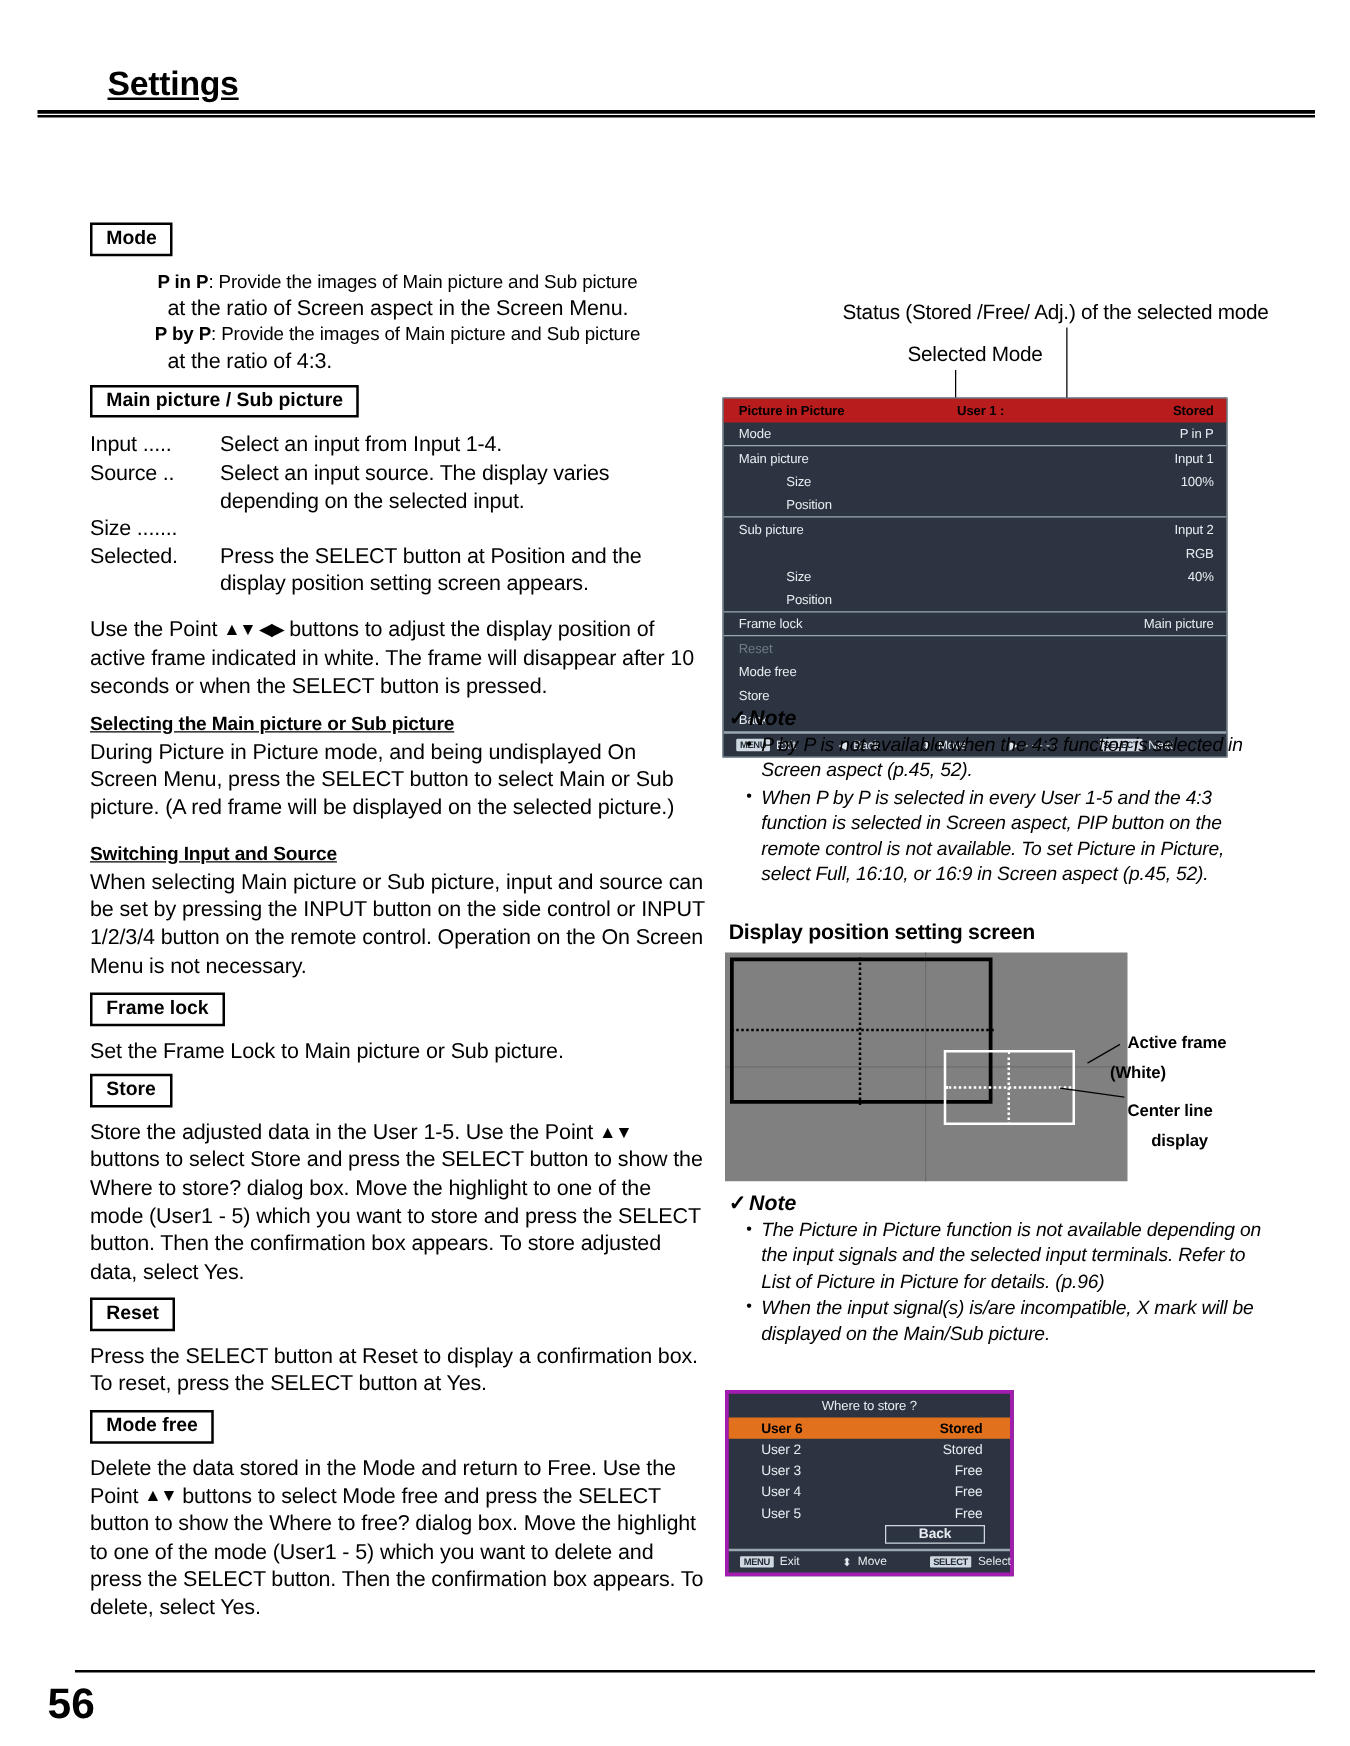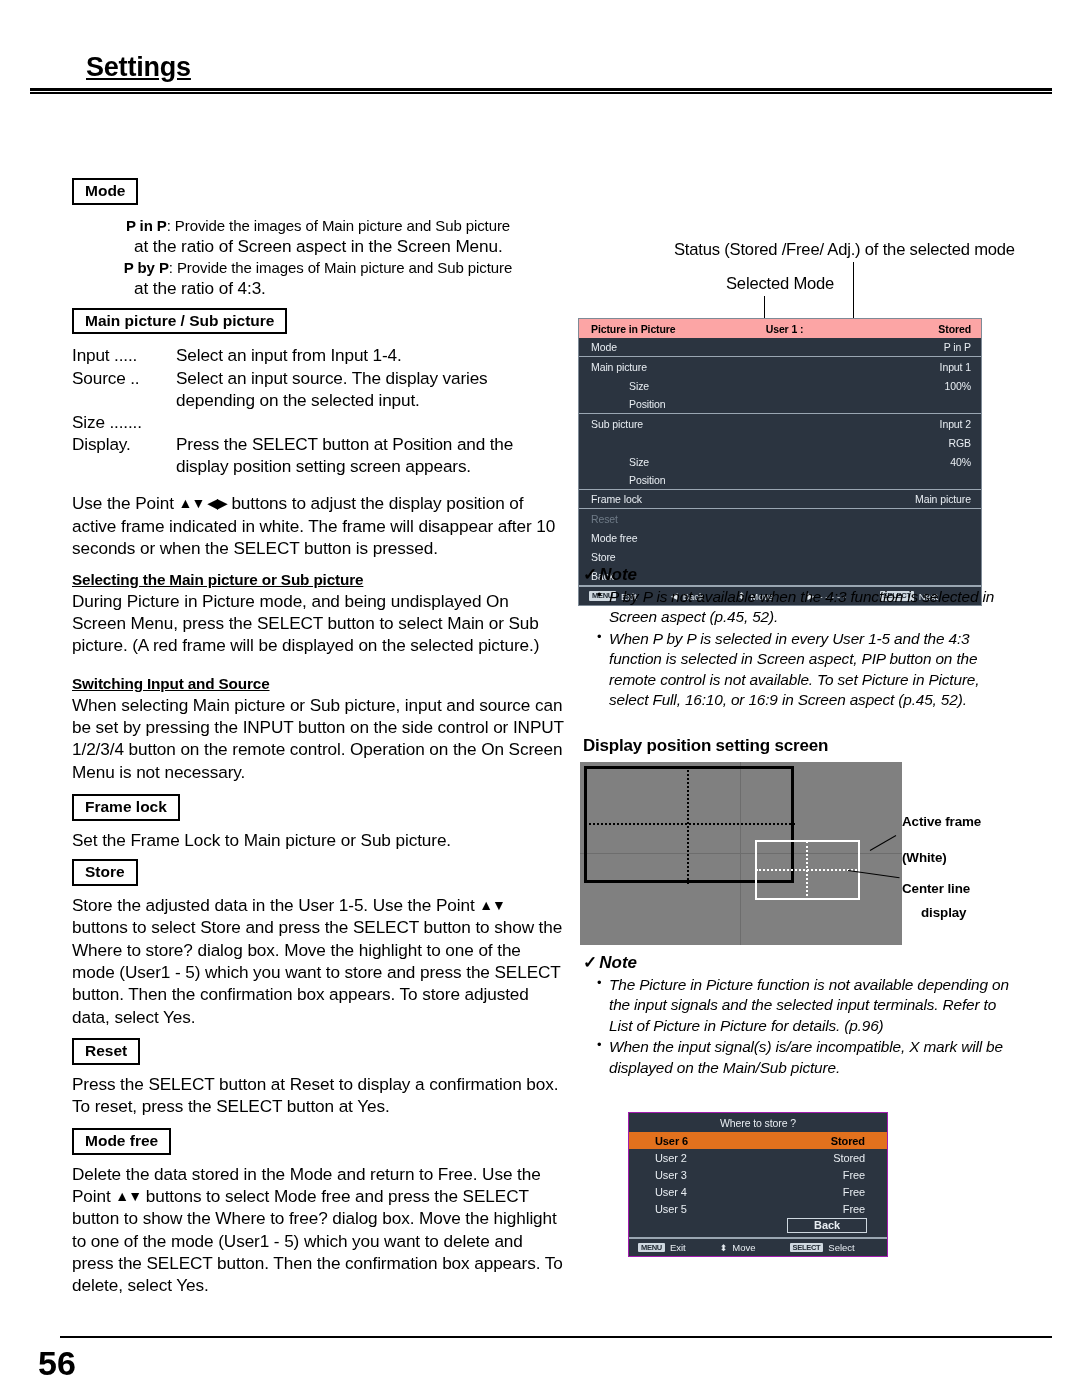--- a/index.html
+++ b/index.html
@@ -140,21 +140,21 @@
     position: relative;
     display: flex;
     align-items: center;
     justify-content: space-between;
     height: 19px;
     padding: 0 10px 0 12px;
     font-size: 10.5px;
     letter-spacing: -0.1px;
   }
   .osd-row.hl {
-    background: #fca5a5;
+    background: #b91c1c;
     color: #000;
     font-weight: bold;
   }
   .osd-row.sep { border-bottom: 1px solid #9aa6b2; }
   .osd-row.dim { color: #6f7b87; }
   .osd-row .lbl { white-space: nowrap; }
   .osd-row .val { white-space: nowrap; }
   .osd-row .mid { position: absolute; left: 50%; transform: translateX(-38%); }
   .osd-row.indent .lbl { padding-left: 38px; }
 
@@ -280,25 +280,24 @@
     position: absolute;
     font-size: 13.4px;
     font-weight: bold;
     letter-spacing: -0.1px;
     white-space: nowrap;
   }
 
   
   .dlg {
     position: absolute;
-    width: 260px;
+    width: 231px;
     background: #2b3440;
-    border: 1px solid #a21caf;
+    border: 3px solid #a21caf;
     color: #e8edf2;
-    margin-left: 48px;
   }
   .dlg-title {
     text-align: center;
     font-size: 10.5px;
     padding: 4px 0 3px 0;
     letter-spacing: -0.1px;
   }
   .dlg-row {
     display: flex;
     justify-content: space-between;
@@ -361,21 +360,21 @@
       <div class="def-desc">Select an input from Input 1-4.</div>
     </div>
     <div class="def-row">
       <div class="def-term">Source ..</div>
       <div class="def-desc">Select an input source. The display varies depending on the selected input.</div>
     </div>
     <div class="def-row">
       <div class="def-term">Size .......</div>
     </div>
     <div class="def-row">
-      <div class="def-term">Display.</div>
+      <div class="def-term">Selected.</div>
       <div class="def-desc">Press the SELECT button at Position and the display position setting screen appears.</div>
     </div>
 
     <div class="gap-md"></div>
     <div class="body-text">
       <span>Use the Point </span><span class="arrows">▲▼ ◀▶</span><span> buttons to adjust the display position of active frame indicated in white. The frame will disappear after 10 seconds or when the SELECT button is pressed.</span>
     </div>
 
     <div style="height:4px"></div>
     <div class="sub-head">Selecting the Main picture or Sub picture</div>
@@ -522,22 +521,22 @@
         <div class="main-dot-h"></div>
 
         <div class="sub-frame"></div>
         <div class="sub-dot-v"></div>
         <div class="sub-dot-h"></div>
       </div>
 
       <div class="lead" style="left:290px; top:88px; width:30px; transform:rotate(-30deg);"></div>
       <div class="lead" style="left:268px; top:108px; width:52px; transform:rotate(8deg);"></div>
 
-      <div class="diag-label" style="left:322px; top:52px;">Active frame</div>
-      <div class="diag-label" style="left:322px; top:88px;">(White)</div>
+      <div class="diag-label" style="left:322px; top:64px;">Active frame</div>
+      <div class="diag-label" style="left:308px; top:88px;">(White)</div>
       <div class="diag-label" style="left:322px; top:119px;">Center line</div>
       <div class="diag-label" style="left:322px; top:143px;margin-left:19px;">display</div>
     </div>
 
     <div style="position:absolute; left:5px; top:712px; width:428px;">
       <div class="note-head"><span class="tick">✓</span><span>Note</span></div>
       <ul class="note-list">
         <li>The Picture in Picture function is not available depending on the input signals and the selected input terminals. Refer to List of Picture in Picture for details. (p.96)</li>
         <li>When the input signal(s) is/are incompatible, X mark will be displayed on the Main/Sub picture.</li>
       </ul>

